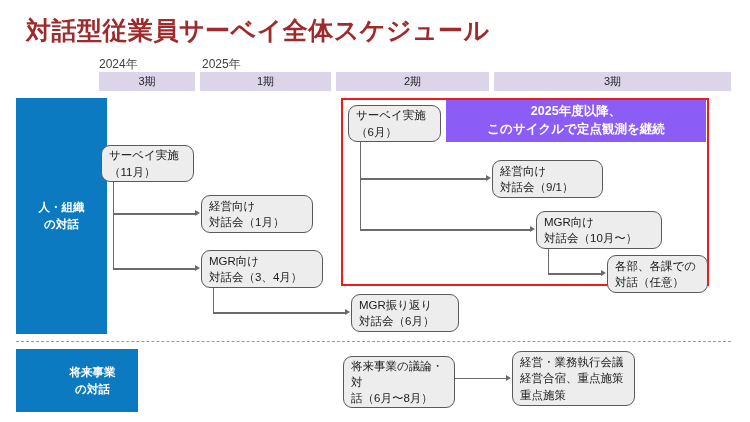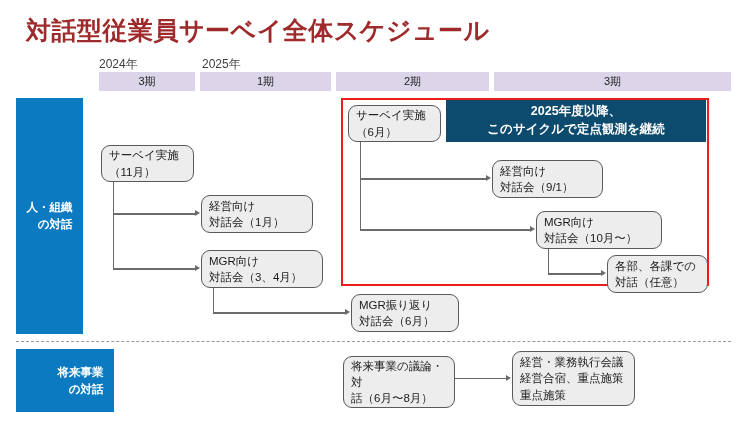--- a/index.html
+++ b/index.html
@@ -24,40 +24,40 @@
 
   
   .period-cell{
     position:absolute;top:72px;height:19px;
     background:#dcd5ea;color:#222;
     font-size:11px;display:flex;align-items:center;justify-content:center;
   }
 
   
   .side-block{
-    position:absolute;left:16px;width:67px;background:#0c7ac0;
+    position:absolute;left:16px;width:91px;background:#0c7ac0;
     color:#ffffff;font-size:11.5px;line-height:1.45;font-weight:bold;
-    display:flex;align-items:center;justify-content:center;text-align:right;
+    display:flex;align-items:center;justify-content:center;text-align:center;
   }
   .side-block .txt{white-space:pre-line;}
 
   
   .divider{
     position:absolute;left:16px;top:341px;width:715px;height:0;
     border-top:1px dashed #9a9a9a;
   }
 
   
   .red-frame{
     position:absolute;left:341px;top:98px;width:368px;height:188px;
     border:2.5px solid #ee1c1c;background:transparent;box-sizing:border-box;
   }
   .red-banner{
     position:absolute;left:446px;top:100px;width:260px;height:42px;
-    background:#0c4a6e;color:#ffffff;font-size:12.5px;font-weight:bold;
+    background:#8b5cf6;color:#ffffff;font-size:12.5px;font-weight:bold;
     line-height:1.42;display:flex;align-items:center;justify-content:center;
     text-align:center;
   }
   .red-banner .txt{white-space:pre-line;}
 
   
   .node{
     position:absolute;box-sizing:border-box;
     background:#ededed;border:1.3px solid #5a5a5a;border-radius:9px;
     color:#1a1a1a;font-size:11.5px;line-height:1.42;

